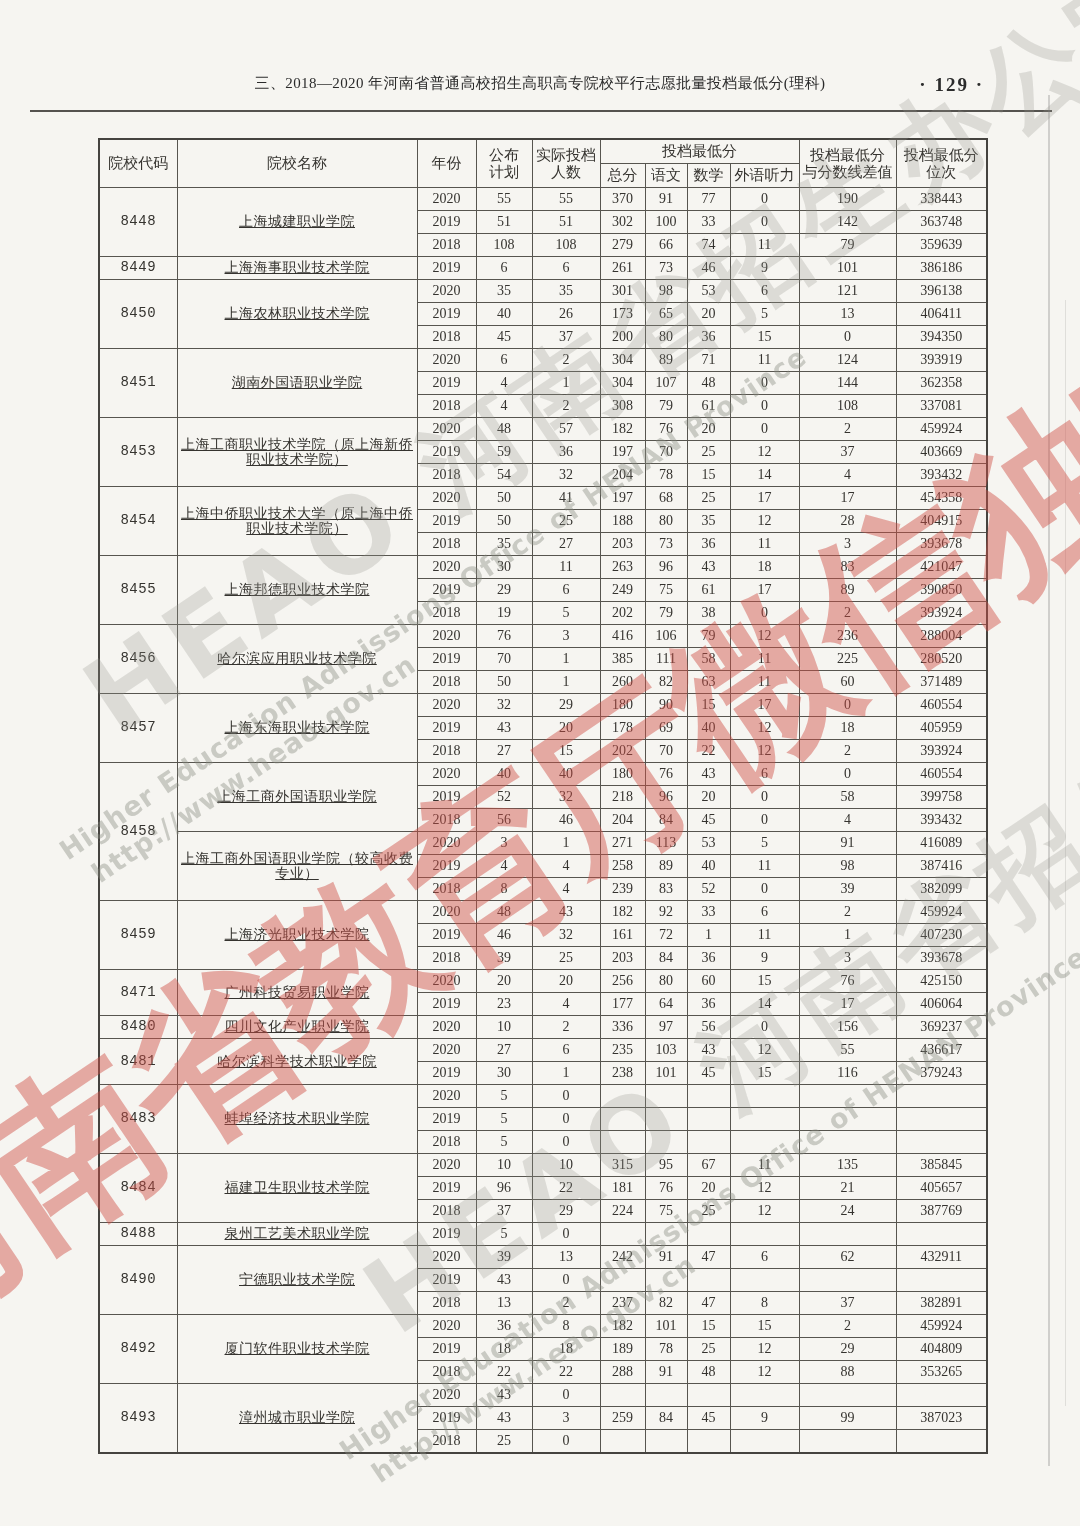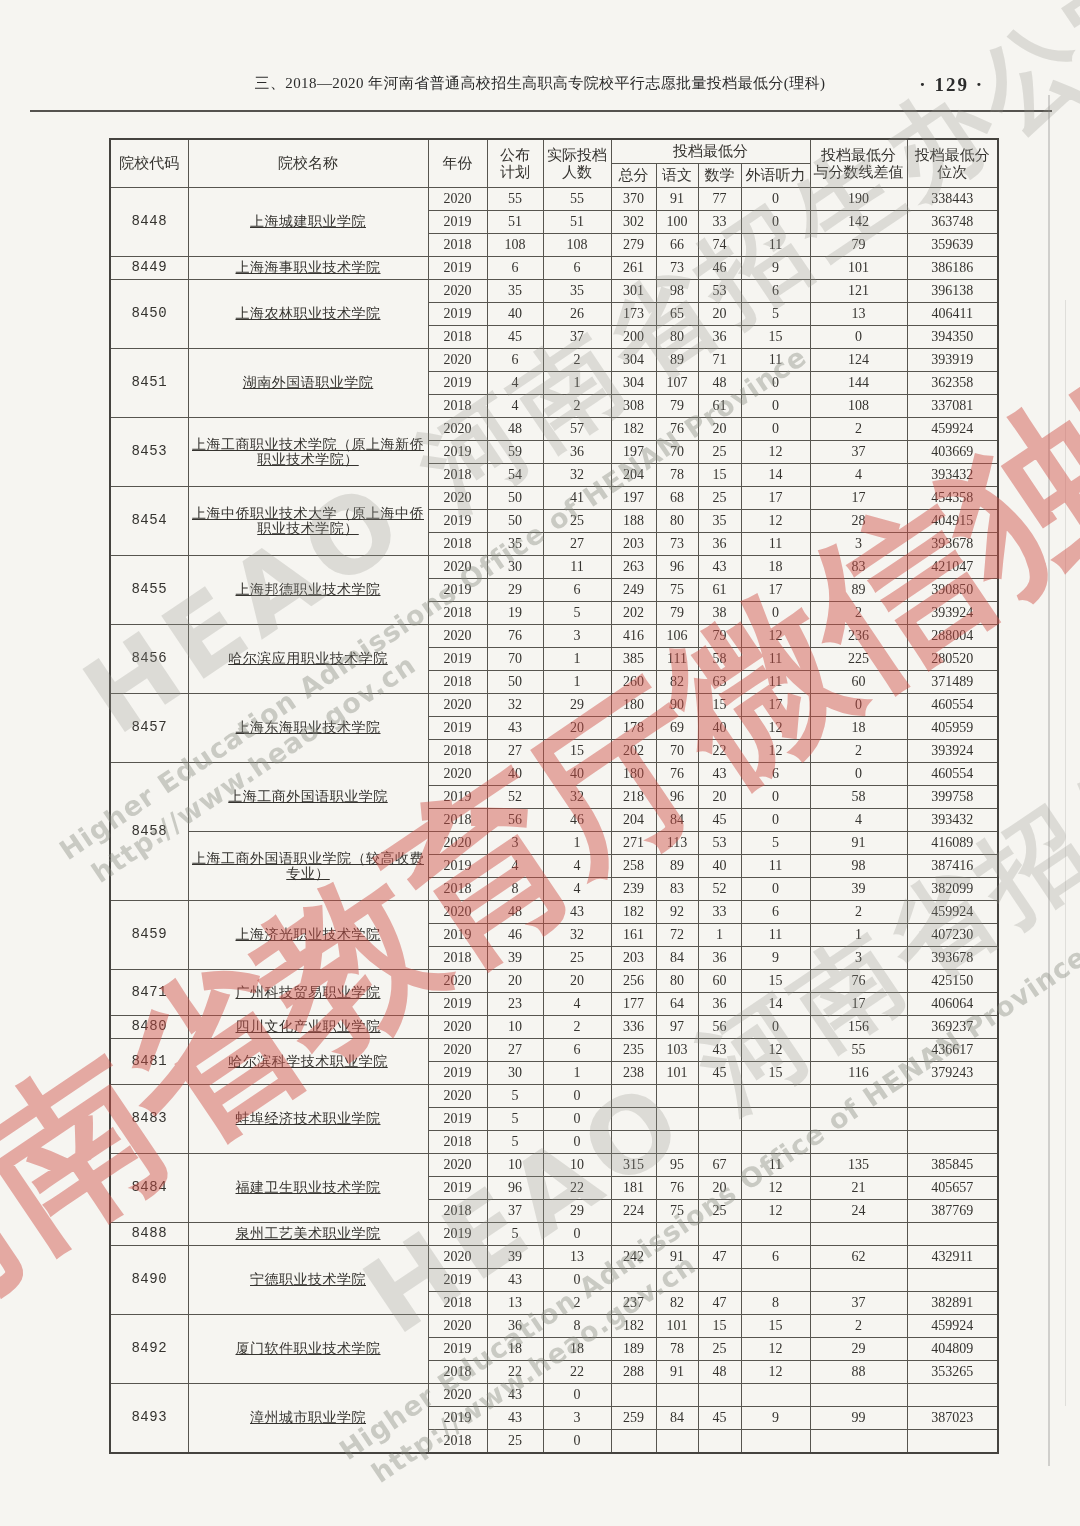--- a/index.html
+++ b/index.html
@@ -28,21 +28,21 @@
     position:absolute; top:74px; right:96px;
     font-size:19px; font-weight:bold; color:#2b2b2b;
     letter-spacing:2px; white-space:nowrap;
   }
   .header-rule {
     position:absolute; top:110px; left:30px; right:28px; height:2px;
     background:#55534f;
   }
 
   table.score {
-    position:absolute; top:138px; left:109px;
+    position:absolute; top:138px; left:98px;
     width:888px;
     border-collapse:collapse; table-layout:fixed;
     background:transparent;
     z-index:2;
   }
   table.score th, table.score td {
     border:1px solid #57554f;
     padding:0 2px;
     text-align:center; vertical-align:middle;
     font-size:14px; color:#35332f;

